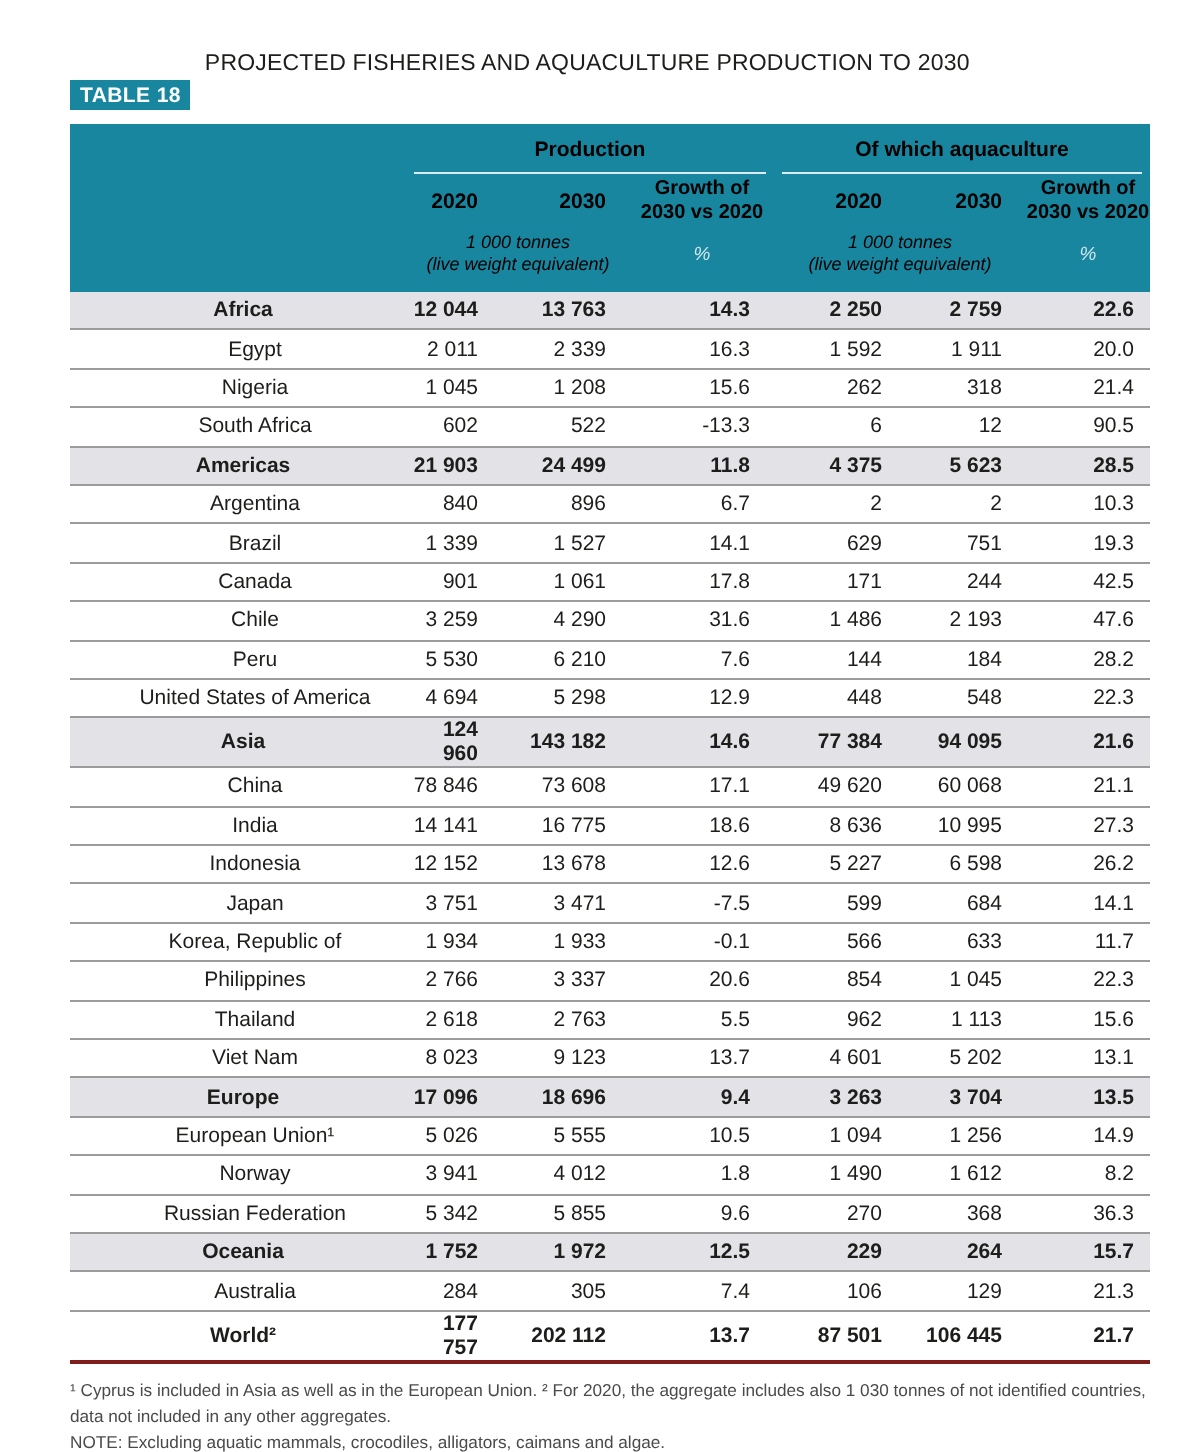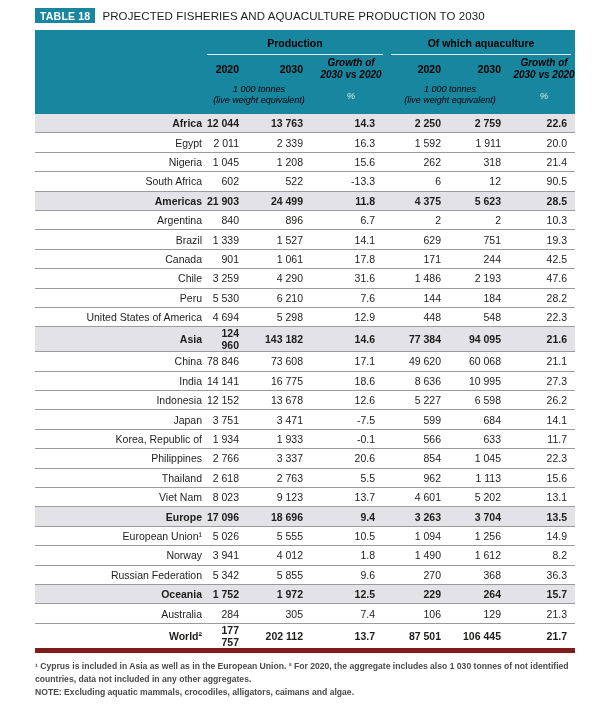--- a/index.html
+++ b/index.html
@@ -7,67 +7,66 @@
     width:600px; height:726px; background:#ffffff; position:relative;
     font-family:"Liberation Sans", sans-serif; color:#1d1d1b;
     -webkit-font-smoothing:antialiased;
   }
   .wrap { position:absolute; left:35px; top:8px; width:540px; }
 
   
   .titlebar { display:flex; align-items:center; gap:7px; margin-bottom:7px; }
   .tag {
     background:#19869f; color:#fff; font-weight:bold; font-size:10.5px;
-    padding:2px 5px 1px 5px; letter-spacing:.2px; white-space:nowrap;
+    padding:2px 5px 1px 5px; letter-spacing:.2px; white-space:nowrap;margin-top:32px;
   }
   .title { font-weight:normal; font-size:11.5px; letter-spacing:.1px; }
 
   
   table { border-collapse:collapse; table-layout:fixed; width:540px; }
   thead th {
     background:#19869f; color:#000000; font-weight:bold;
     vertical-align:middle; padding:0;
   }
   th.group { padding-top:7px; }
   .group-label {
     font-size:10.5px; text-align:center; padding-bottom:5px; margin:0 4px;
     border-bottom:1px solid rgba(255,255,255,.85);
   }
   th.year { font-size:10.5px; text-align:right; padding-right:12px; height:27px; }
   th.growth {
     font-size:10px; line-height:1.18; white-space:pre-line;
     height:27px;
-    font-style:italic;
   }
   th.units {
     font-style:italic; font-weight:normal; font-size:9px; line-height:1.25;
     text-align:center; white-space:pre-line; height:26px; padding-bottom:6px;
   }
   th.pct {
     font-style:italic; font-weight:normal; font-size:9.5px; text-align:center;
     color:rgba(255,255,255,.8); padding-bottom:6px;
   }
 
   tbody td {
     font-size:10.5px; height:18.4px; padding-top:0; padding-bottom:0;
     border-bottom:1px solid #9b9b9b; background:#fff;
   }
-  tbody td.name { text-align:right; padding-left:6px; }
+  tbody td.name { text-align:center; padding-left:6px; }
   tbody tr.country td.name { padding-left:18px; }
   tbody td.num { text-align:right; padding-right:12px; }
   tbody td.c5 { padding-right:8px; }
   tbody tr.region td { background:#e3e2e6; font-weight:bold; }
   tbody tr.world td {
     font-weight:bold; background:#fff;
-    border-top:1px solid #6e6e6e; border-bottom:5px solid #7f1d1d;
+    border-top:1px solid #6e6e6e; border-bottom:2px solid #7f1d1d;
   }
 
   
   .footnotes { margin-top:7px; font-size:8.6px; color:#4a4a4a; line-height:1.5; }
-  .footnotes p { margin:0;font-weight:bold; }
+  .footnotes p { margin:0; }
 </style>
 </head>
 <body>
 
 <div class="wrap">
 
   <div class="titlebar">
     <span class="tag">TABLE 18</span>
     <span class="title">PROJECTED FISHERIES AND AQUACULTURE PRODUCTION TO 2030</span>
   </div>

